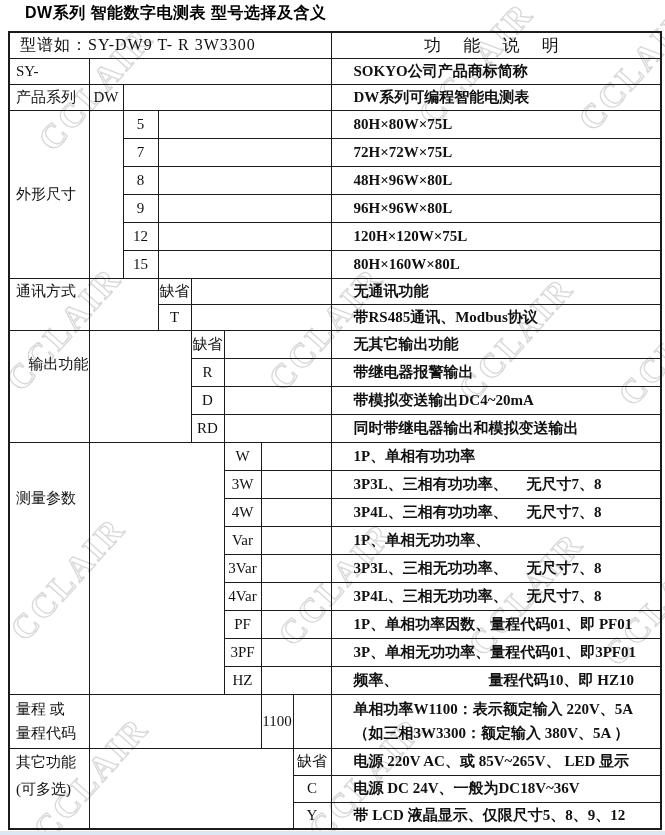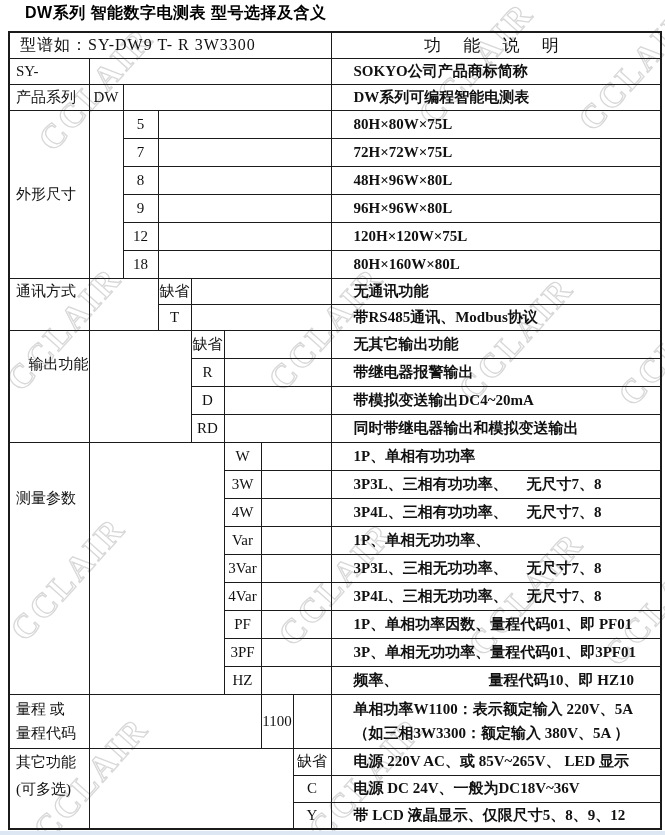--- a/index.html
+++ b/index.html
@@ -116,21 +116,21 @@
     <td class="code">9</td>
     <td colspan="5"></td>
     <td class="desc">96H×96W×80L</td>
   </tr>
   <tr class="h28">
     <td class="code">12</td>
     <td colspan="5"></td>
     <td class="desc">120H×120W×75L</td>
   </tr>
   <tr class="h28">
-    <td class="code">18</td>
+    <td class="code">15</td>
     <td colspan="5"></td>
     <td class="desc">80H×160W×80L</td>
   </tr>
 
   <tr class="h26">
     <td class="label vtop pt-comm" rowspan="2">通讯方式</td>
     <td colspan="2" rowspan="2"></td>
     <td class="code">缺省</td>
     <td colspan="4"></td>
     <td class="desc">无通讯功能</td>

